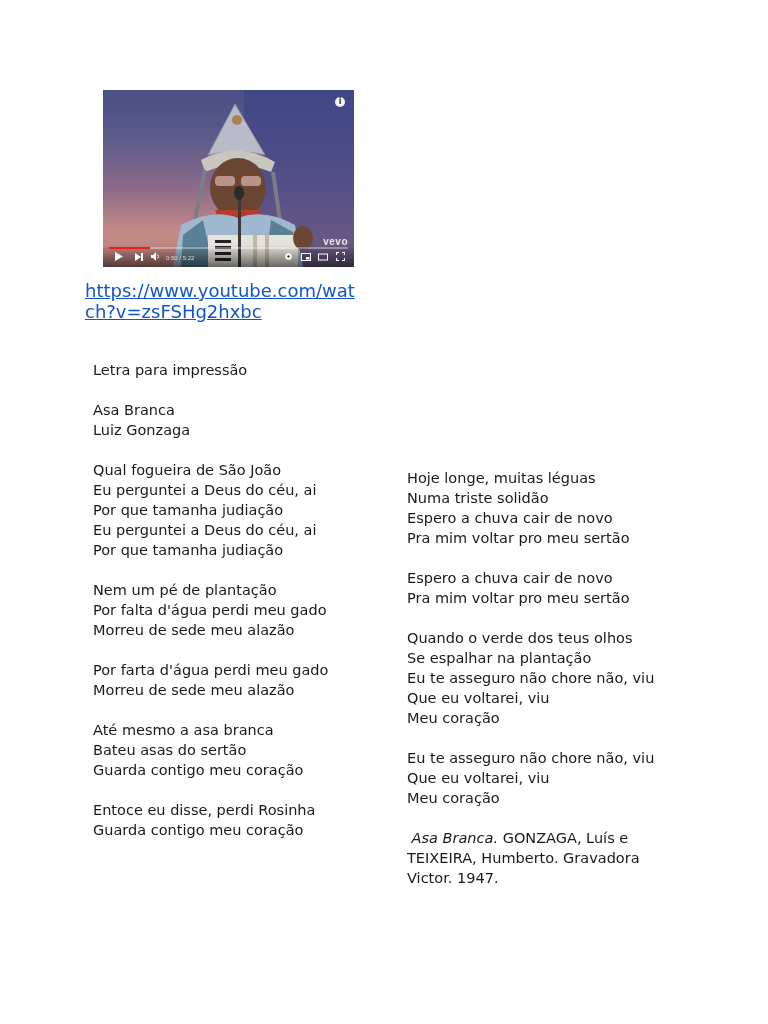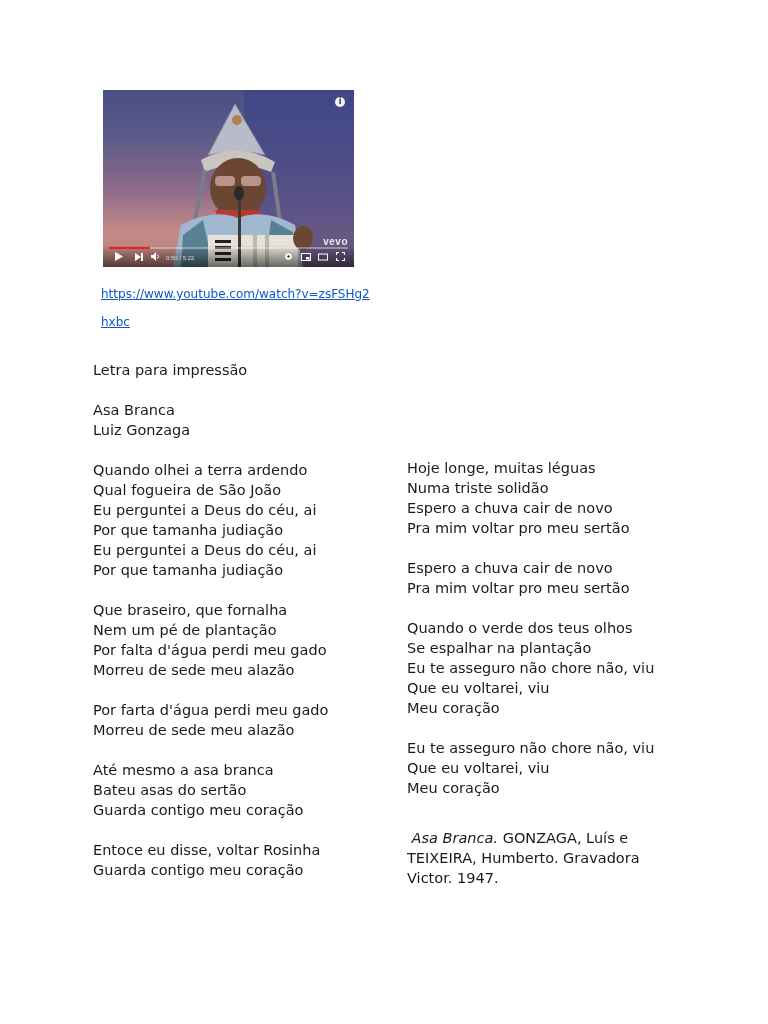--- a/index.html
+++ b/index.html
@@ -19,27 +19,27 @@
            letter-spacing: 0.5px; font-family: "Liberation Sans", sans-serif; text-align: center; }
   .controls { position: absolute; left: 0; bottom: 0; width: 100%; height: 22px;
            background: linear-gradient(180deg, rgba(0,0,0,0) 0%, rgba(0,0,0,0.55) 100%); }
   .progress-track { position: absolute; left: 6px; right: 6px; top: 2px; height: 2px; background: rgba(255,255,255,0.35); }
   .progress-fill { position: absolute; left: 0; top: 0; width: 17%; height: 2px; background: #e62117; }
   .ctrl { position: absolute; bottom: 3px; color: #fff; font-size: 9px; line-height: 12px; }
   .time { position: absolute; bottom: 4px; left: 63px; color: #ddd; font-size: 6px; line-height: 10px;
           font-family: "Liberation Sans", sans-serif; }
 
   
-  .link { position: absolute; left: 101px; top: 280px; width: 275px; color: #1155cc; text-decoration: underline;
-          font-size: 12px; line-height: 28px; word-break: break-all; }
+  .link { position: absolute; left: 85px; top: 280px; width: 275px; color: #1155cc; text-decoration: underline;
+          font-size: 18px; line-height: 21px; word-break: break-all; }
   .col { position: absolute; font-size: 14.5px; line-height: 20px; color: #1a1a1a; }
   .col p { margin: 0; white-space: nowrap; }
   .col .gap { height: 20px; }
   .left-col { left: 93px; top: 360px; }
-  .right-col { left: 407px; top: 458px; }
+  .right-col { left: 407px; top: 468px; }
   .citation { position: absolute; left: 407px; top: 828px; width: 260px; font-size: 14.5px; line-height: 20px; color: #1a1a1a; }
   .citation i { font-style: italic; text-align: center; }
 </style>
 </head>
 <body>
 
 <div class="page">
 
   <div class="video">
     <div class="bg-right"></div>
@@ -133,44 +133,42 @@
 
   <a class="link" style="color: rgb(17, 85, 204);">https://www.youtube.com/watch?v=zsFSHg2hxbc</a>
 
   <div class="col left-col">
     <p>Letra para impressão</p>
     <div class="gap"></div>
     <p>Asa Branca</p>
     <p>Luiz Gonzaga</p>
     <div class="gap"></div>
 
-    <p>Quando olhei a terra ardendo</p>
     <p>Qual fogueira de São João</p>
     <p>Eu perguntei a Deus do céu, ai</p>
     <p>Por que tamanha judiação</p>
     <p>Eu perguntei a Deus do céu, ai</p>
     <p>Por que tamanha judiação</p>
     <div class="gap"></div>
 
-    <p>Que braseiro, que fornalha</p>
     <p>Nem um pé de plantação</p>
     <p>Por falta d'água perdi meu gado</p>
     <p>Morreu de sede meu alazão</p>
     <div class="gap"></div>
 
     <p>Por farta d'água perdi meu gado</p>
     <p>Morreu de sede meu alazão</p>
     <div class="gap"></div>
 
     <p>Até mesmo a asa branca</p>
     <p>Bateu asas do sertão</p>
     <p>Guarda contigo meu coração</p>
     <div class="gap"></div>
 
-    <p>Entoce eu disse, voltar Rosinha</p>
+    <p>Entoce eu disse, perdi Rosinha</p>
     <p>Guarda contigo meu coração</p>
   </div>
 
   <div class="col right-col">
     <p>Hoje longe, muitas léguas</p>
     <p>Numa triste solidão</p>
     <p>Espero a chuva cair de novo</p>
     <p>Pra mim voltar pro meu sertão</p>
     <div class="gap"></div>
 

